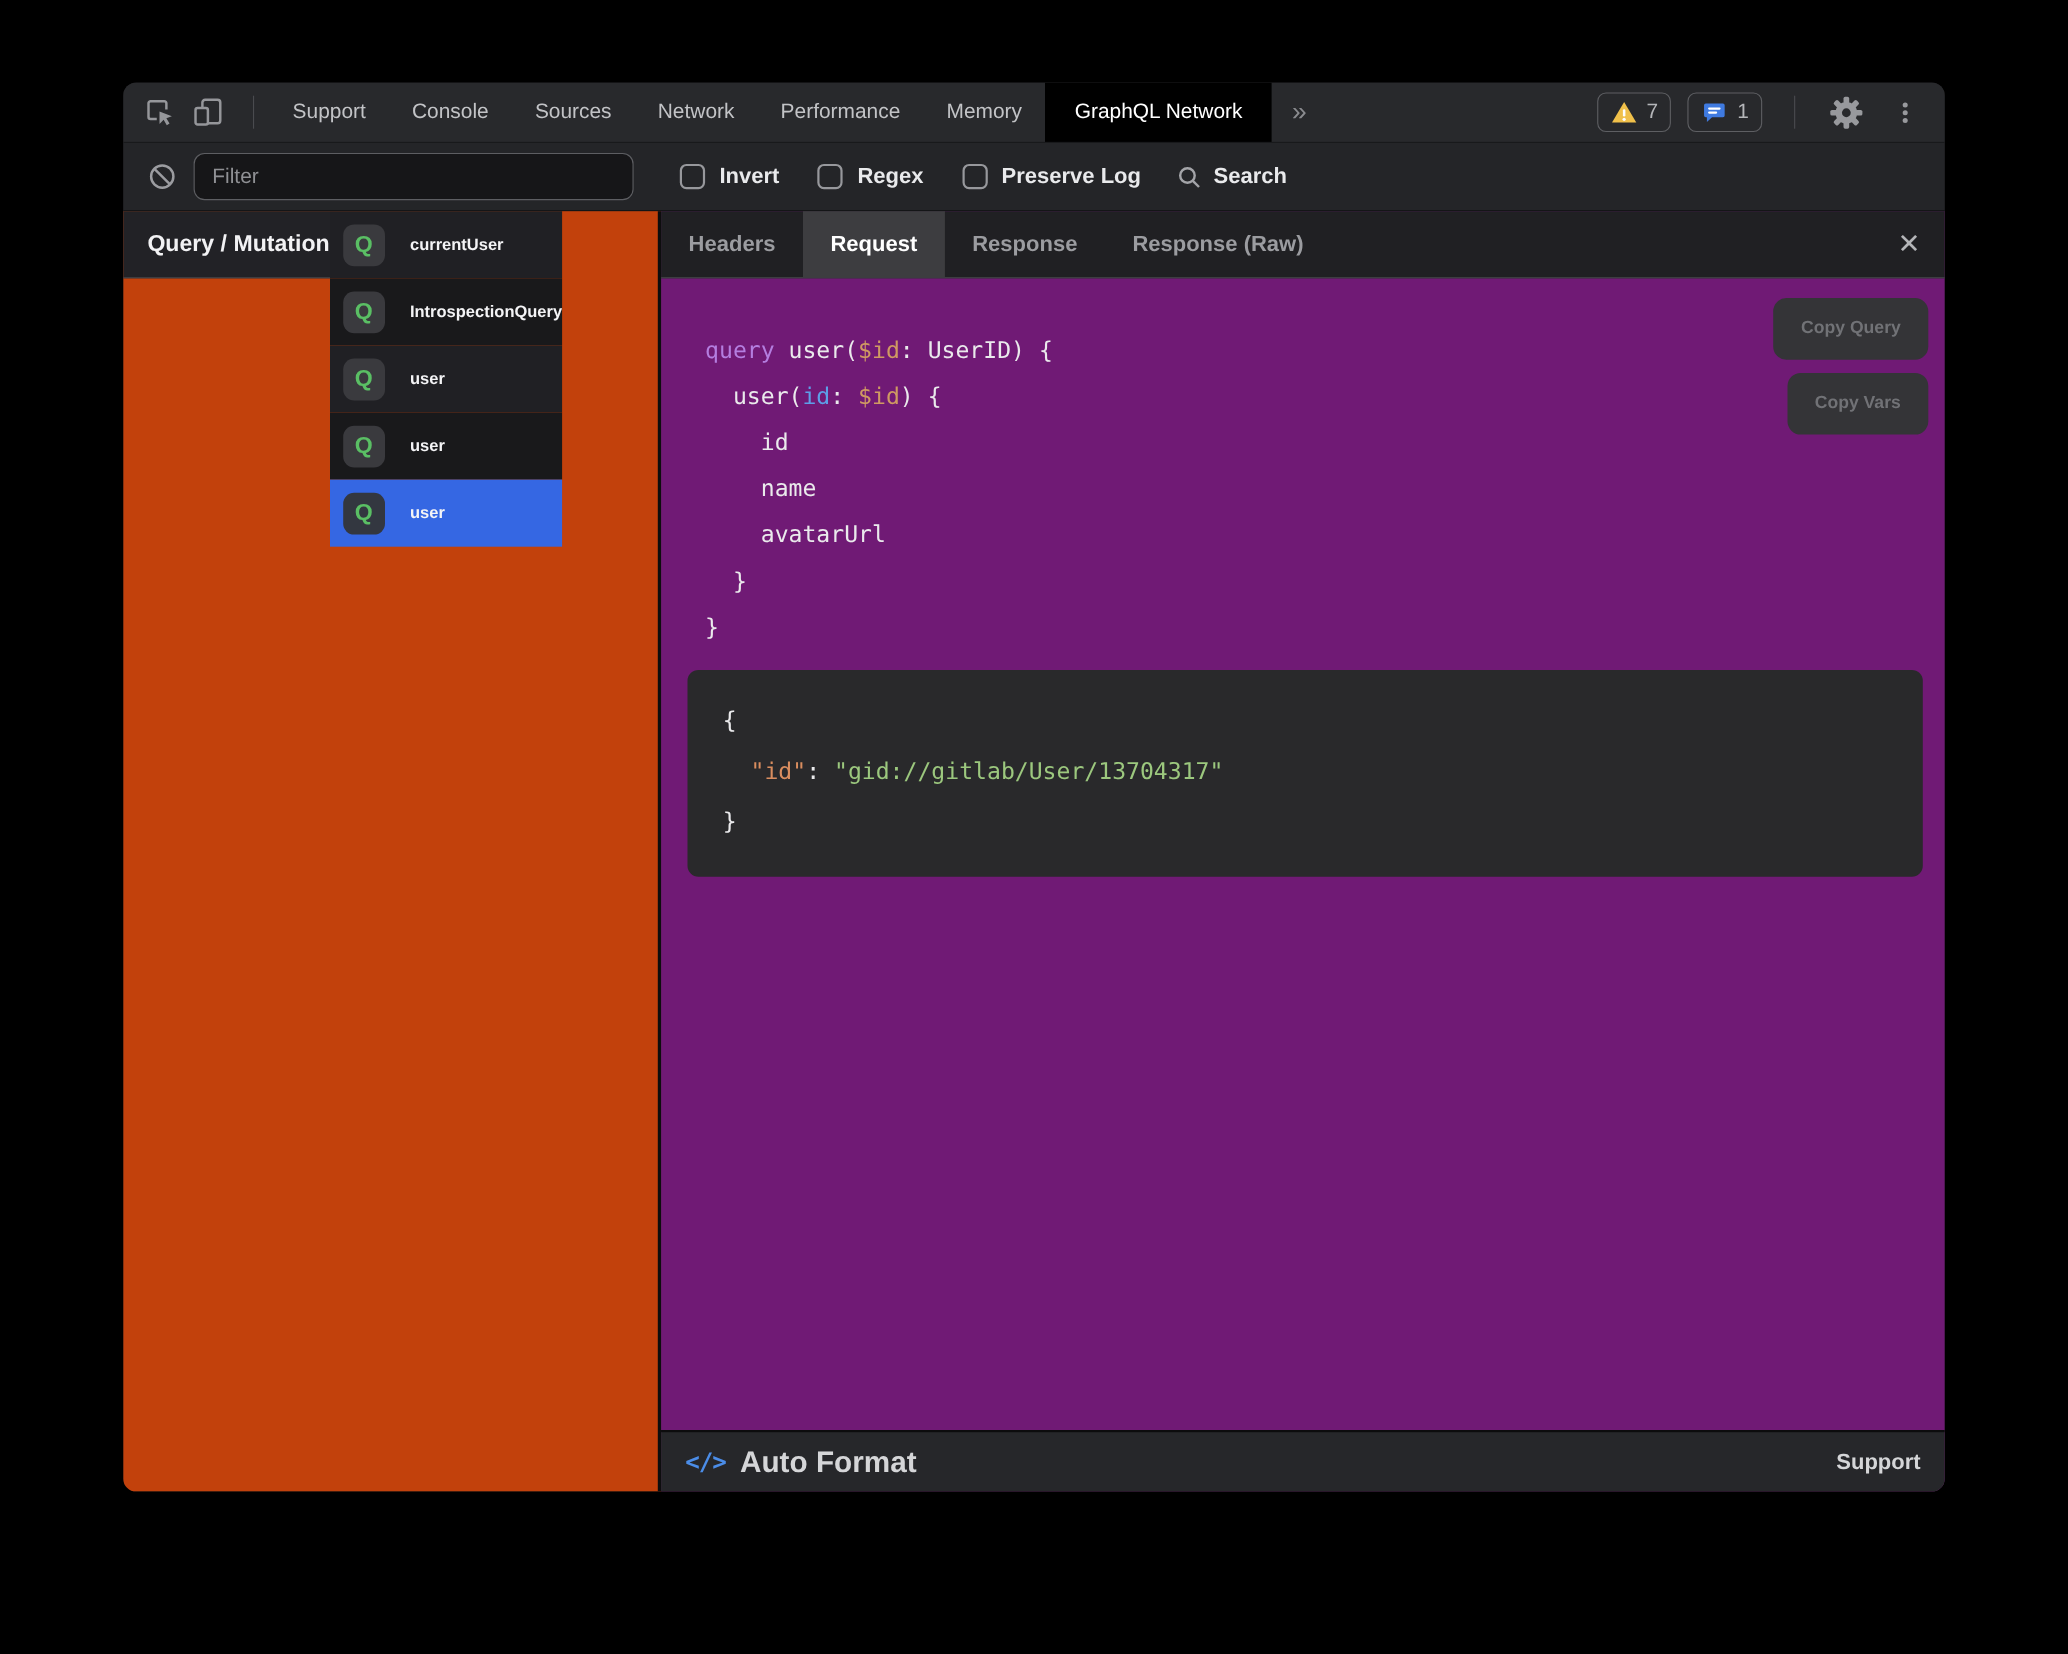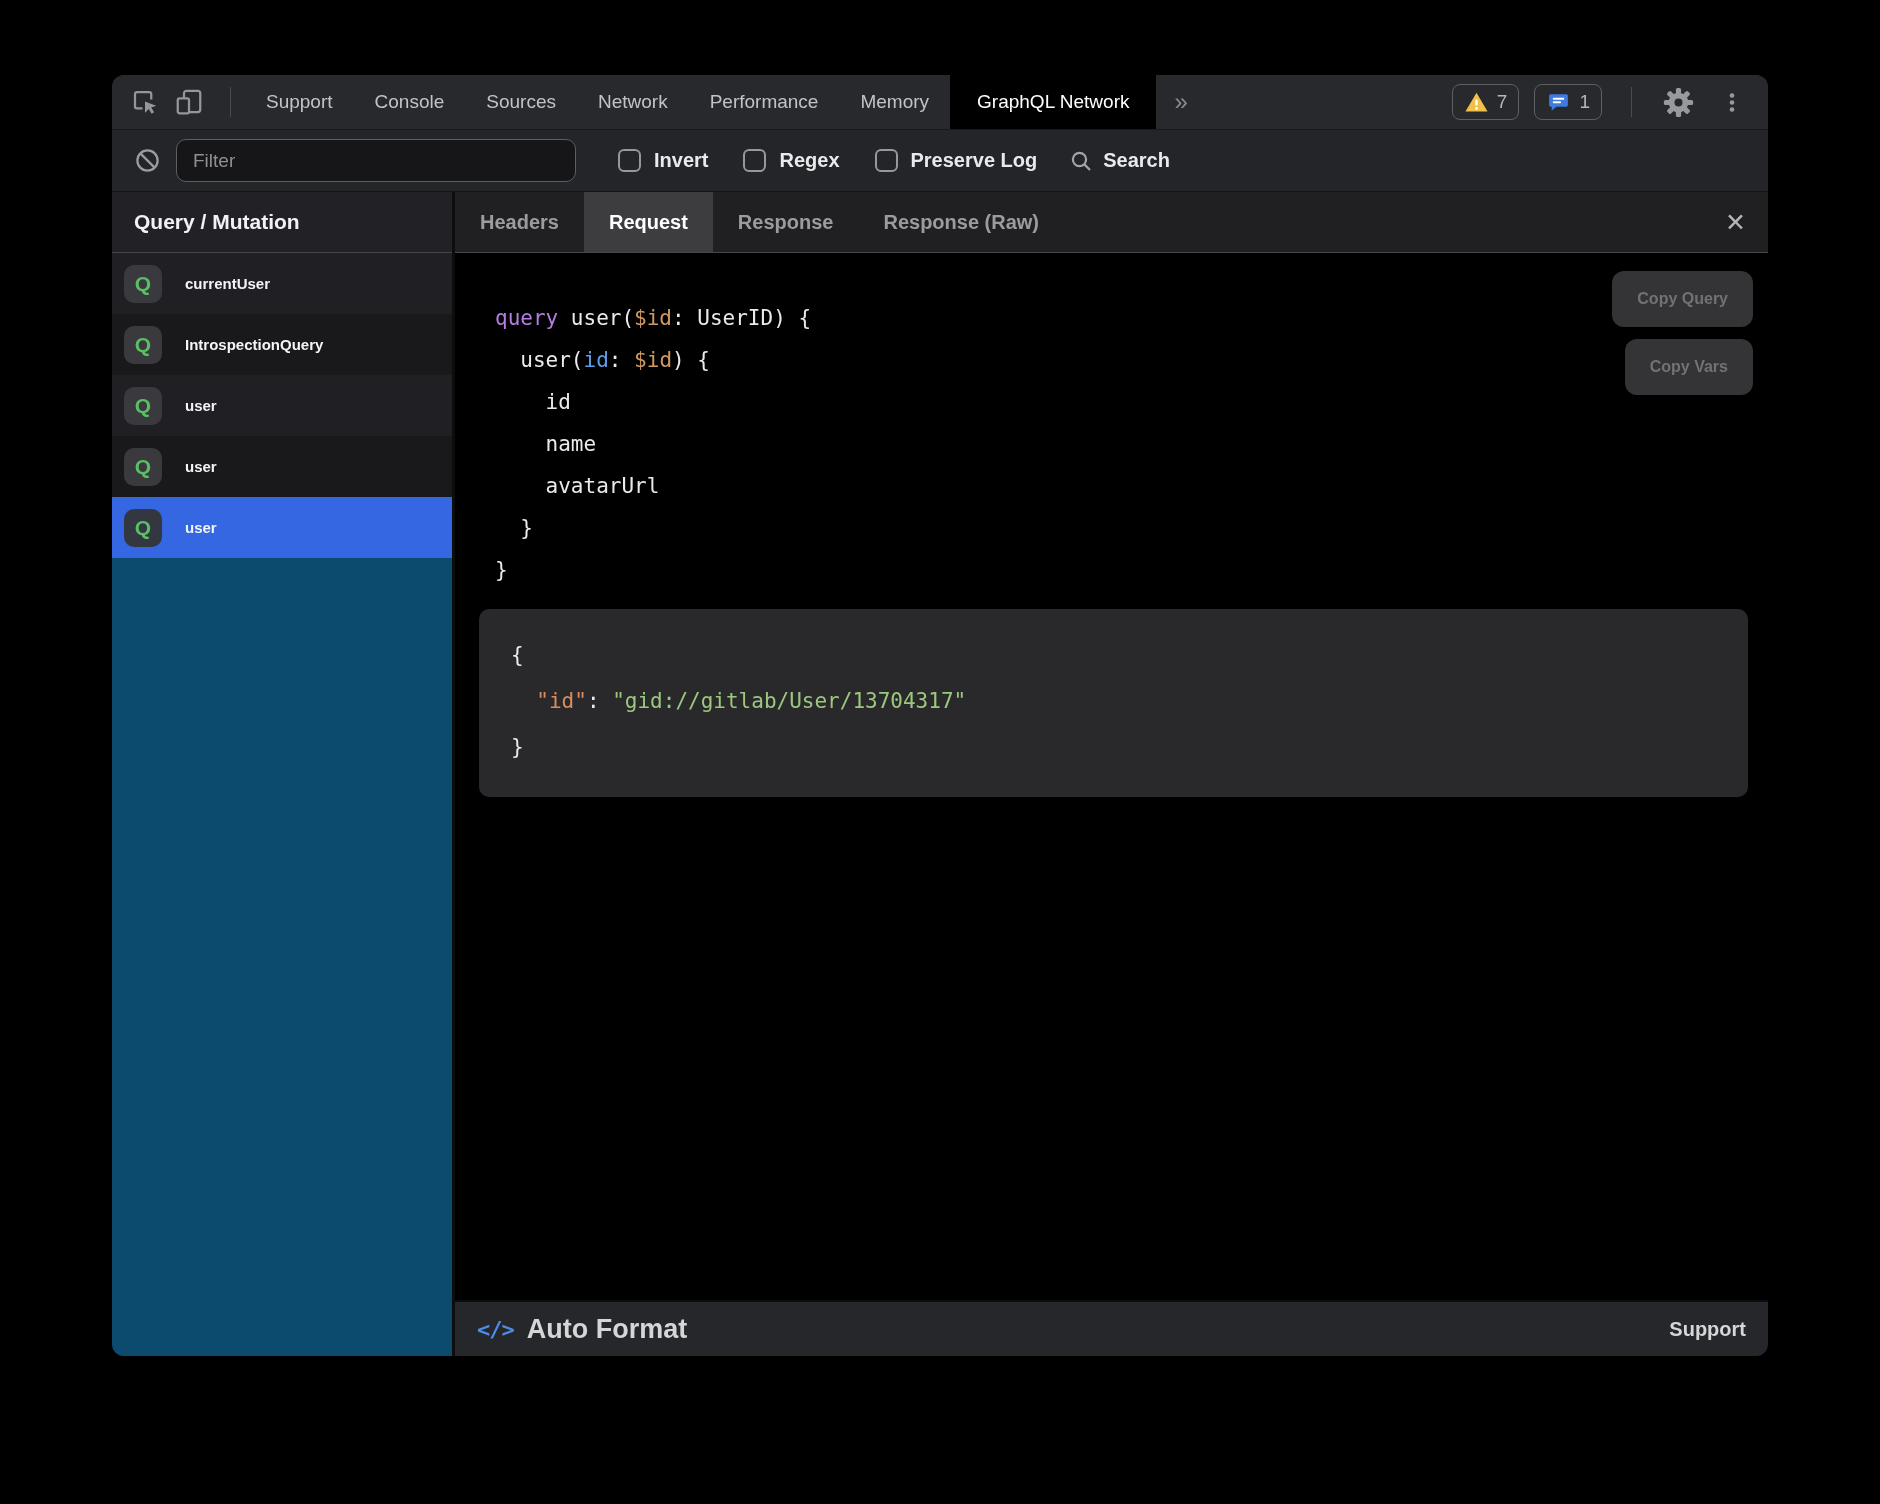--- a/index.html
+++ b/index.html
@@ -40,34 +40,34 @@
                 color:#15803d;font-size:19px;padding:0 16px;outline:none;font-family:inherit;}
   .filter-input::placeholder{color:#8f9094;}
   .checks{display:flex;align-items:center;gap:35px;margin-left:42px;}
   .check{display:flex;align-items:center;gap:13px;}
   .checkbox{width:23px;height:23px;border:2px solid #97989c;border-radius:6px;background:transparent;}
   .clabel{font-size:20px;font-weight:600;color:#e9eaec;}
   .searchgrp{display:flex;align-items:center;gap:10px;margin-left:32px;}
 
   
   .main{flex:1;display:flex;min-height:0;}
-  .sidebar{width:343px;background:#0c4a6e;border-right:3px solid #0d0d0e;display:flex;
-           flex-direction:column;flex:0 0 auto;}
+  .sidebar{width:489px;background:#c2410c;border-right:3px solid #0d0d0e;display:flex;
+           flex-direction:row;flex:0 0 auto;}
   .sb-header{height:61px;display:flex;align-items:center;padding-left:22px;font-size:21px;
              font-weight:bold;color:#f2f2f4;background:#222226;border-bottom:1px solid #45464a;flex:0 0 auto;}
   .sb-item{height:61px;display:flex;align-items:center;padding-left:12px;flex:0 0 auto;}
   .sb-item.striped-a{background:#202024;}
   .sb-item.striped-b{background:#19191b;}
   .sb-item.selected{background:var(--sel-blue);}
   .qbadge{width:38px;height:38px;border-radius:10px;background:#3a3a3e;color:var(--q-green);
           font-weight:bold;font-size:21px;display:flex;align-items:center;justify-content:center;}
   .sb-item.selected .qbadge{background:#333740;}
   .sb-label{margin-left:23px;font-size:15px;font-weight:bold;color:#f4f4f6;}
 
-  .panel{flex:1;display:flex;flex-direction:column;min-width:0;background:#000000;}
+  .panel{flex:1;display:flex;flex-direction:column;min-width:0;background:#701a75;}
   .panel-tabs{height:61px;background:#202023;border-bottom:1px solid #45464a;display:flex;
               align-items:stretch;flex:0 0 auto;}
   .ptab{display:flex;align-items:center;padding:0 25px;font-size:20px;font-weight:600;color:#9b9ca0;}
   .ptab.selected{background:#3d3d40;color:#fff;}
   .close{margin-left:auto;display:flex;align-items:center;padding-right:22px;font-size:25px;color:#b4b5b8;}
 
   .content{flex:1;position:relative;min-height:0;overflow:hidden;}
   .code{font-family:"DejaVu Sans Mono",monospace;font-size:21px;line-height:42px;color:#eaeaec;margin:0;}
   .code-line{white-space:pre;}
   .tok-keyword{color:var(--c-kw);}

